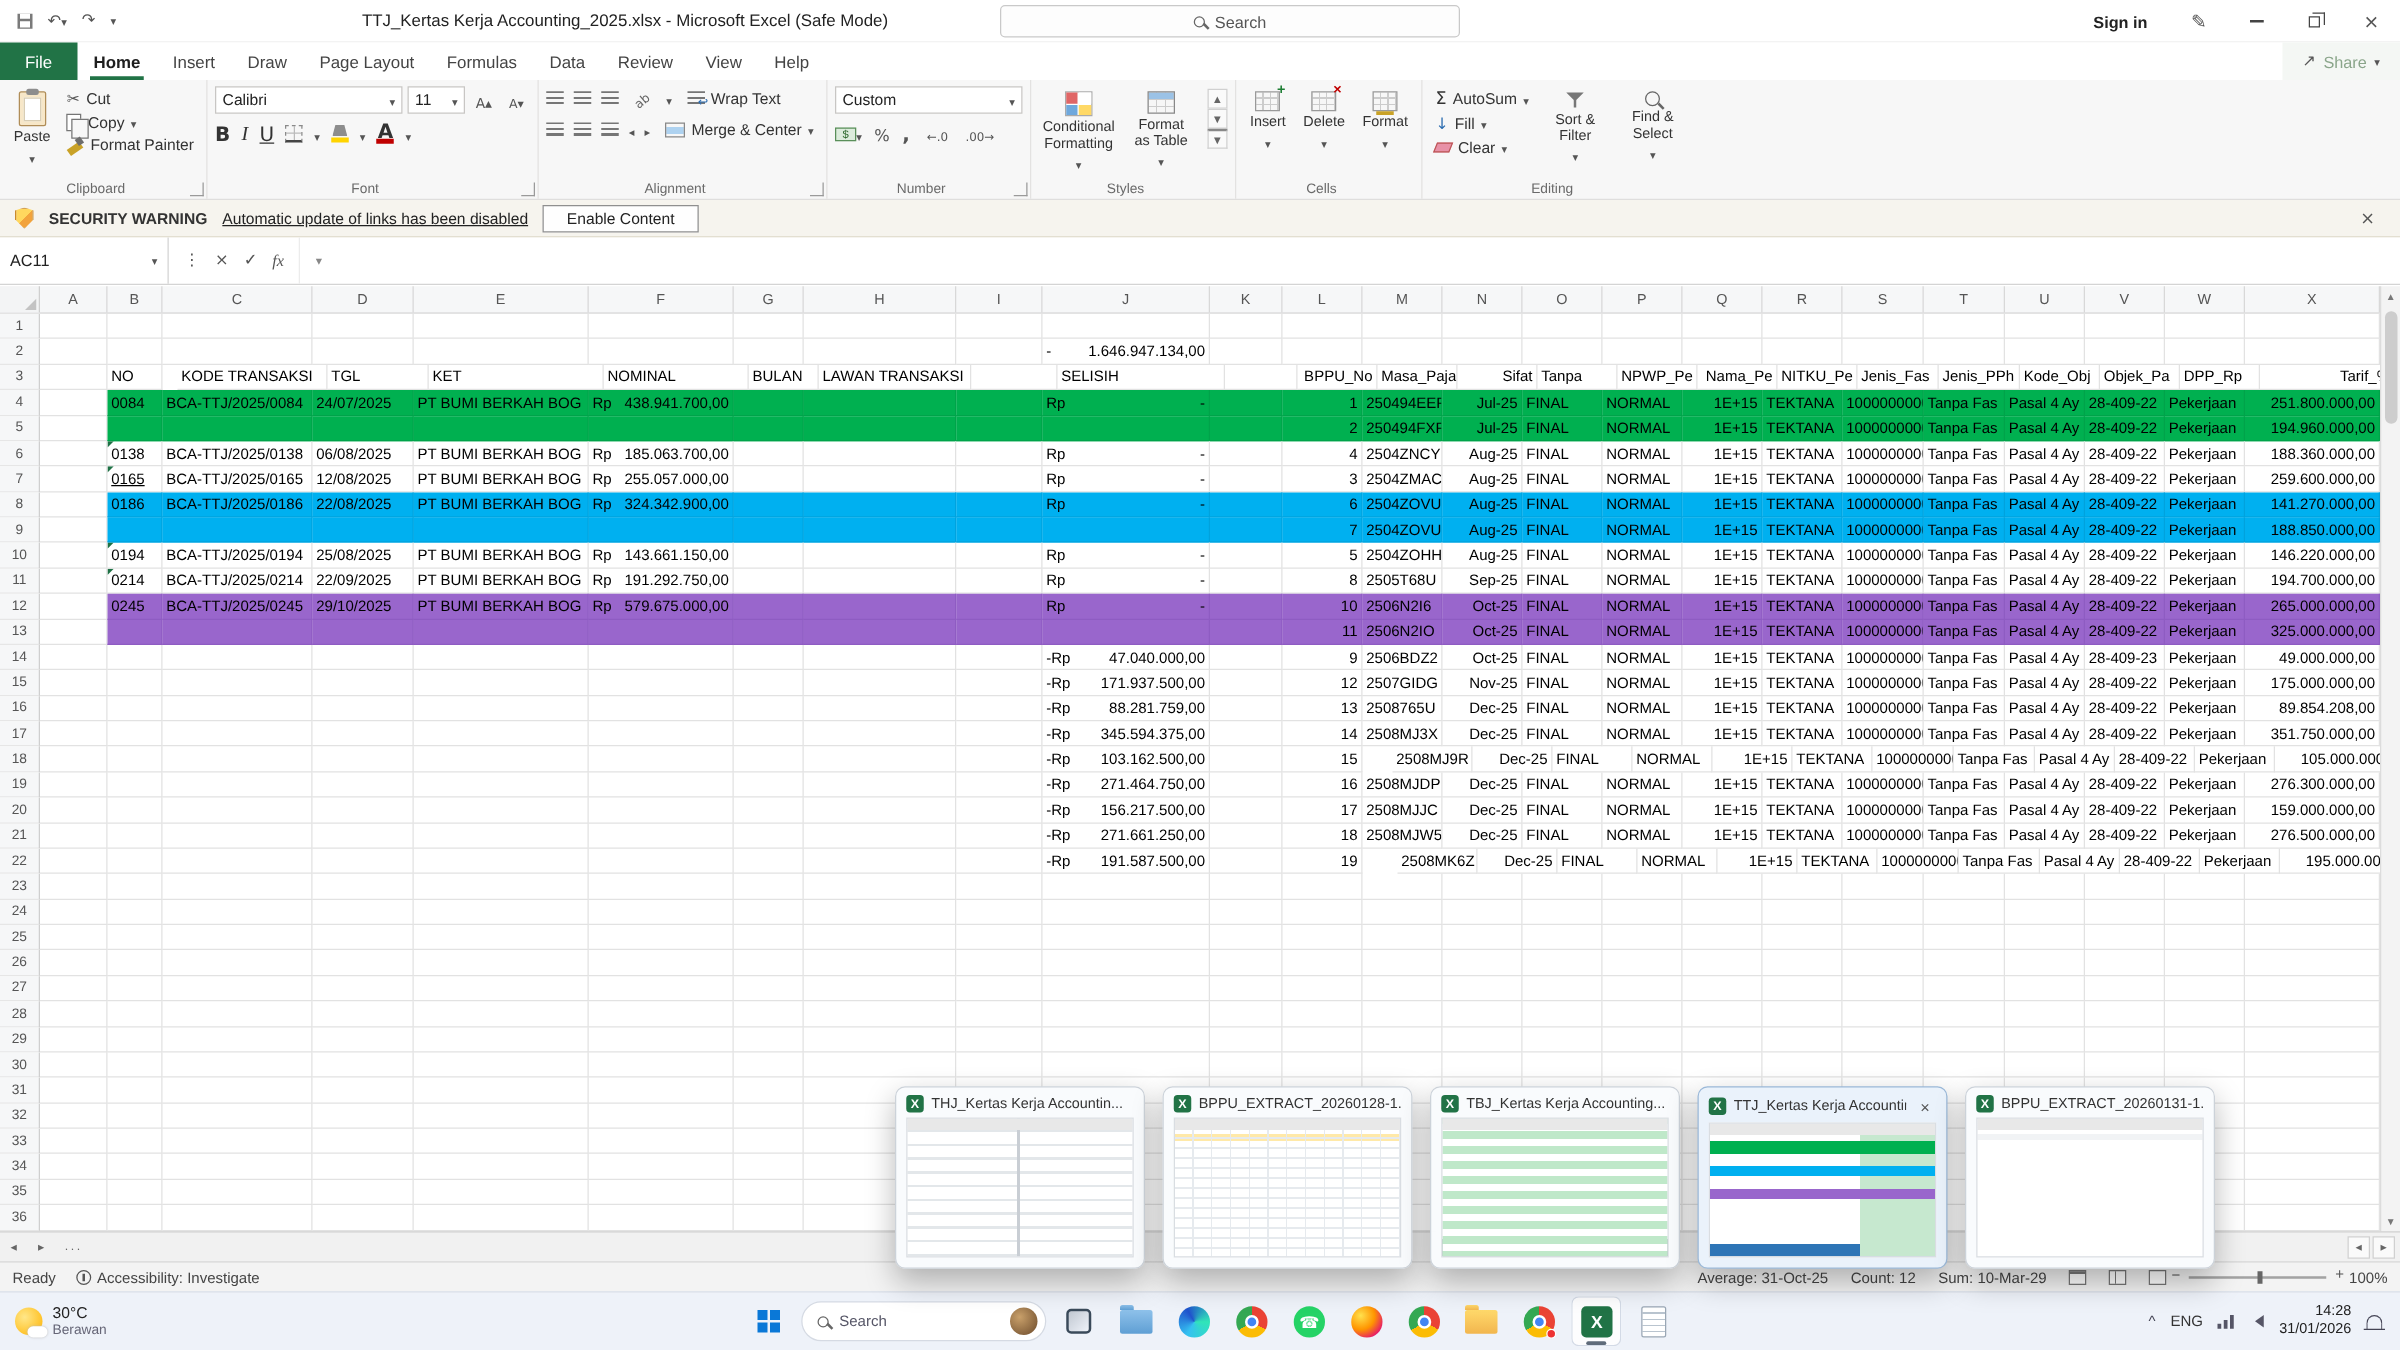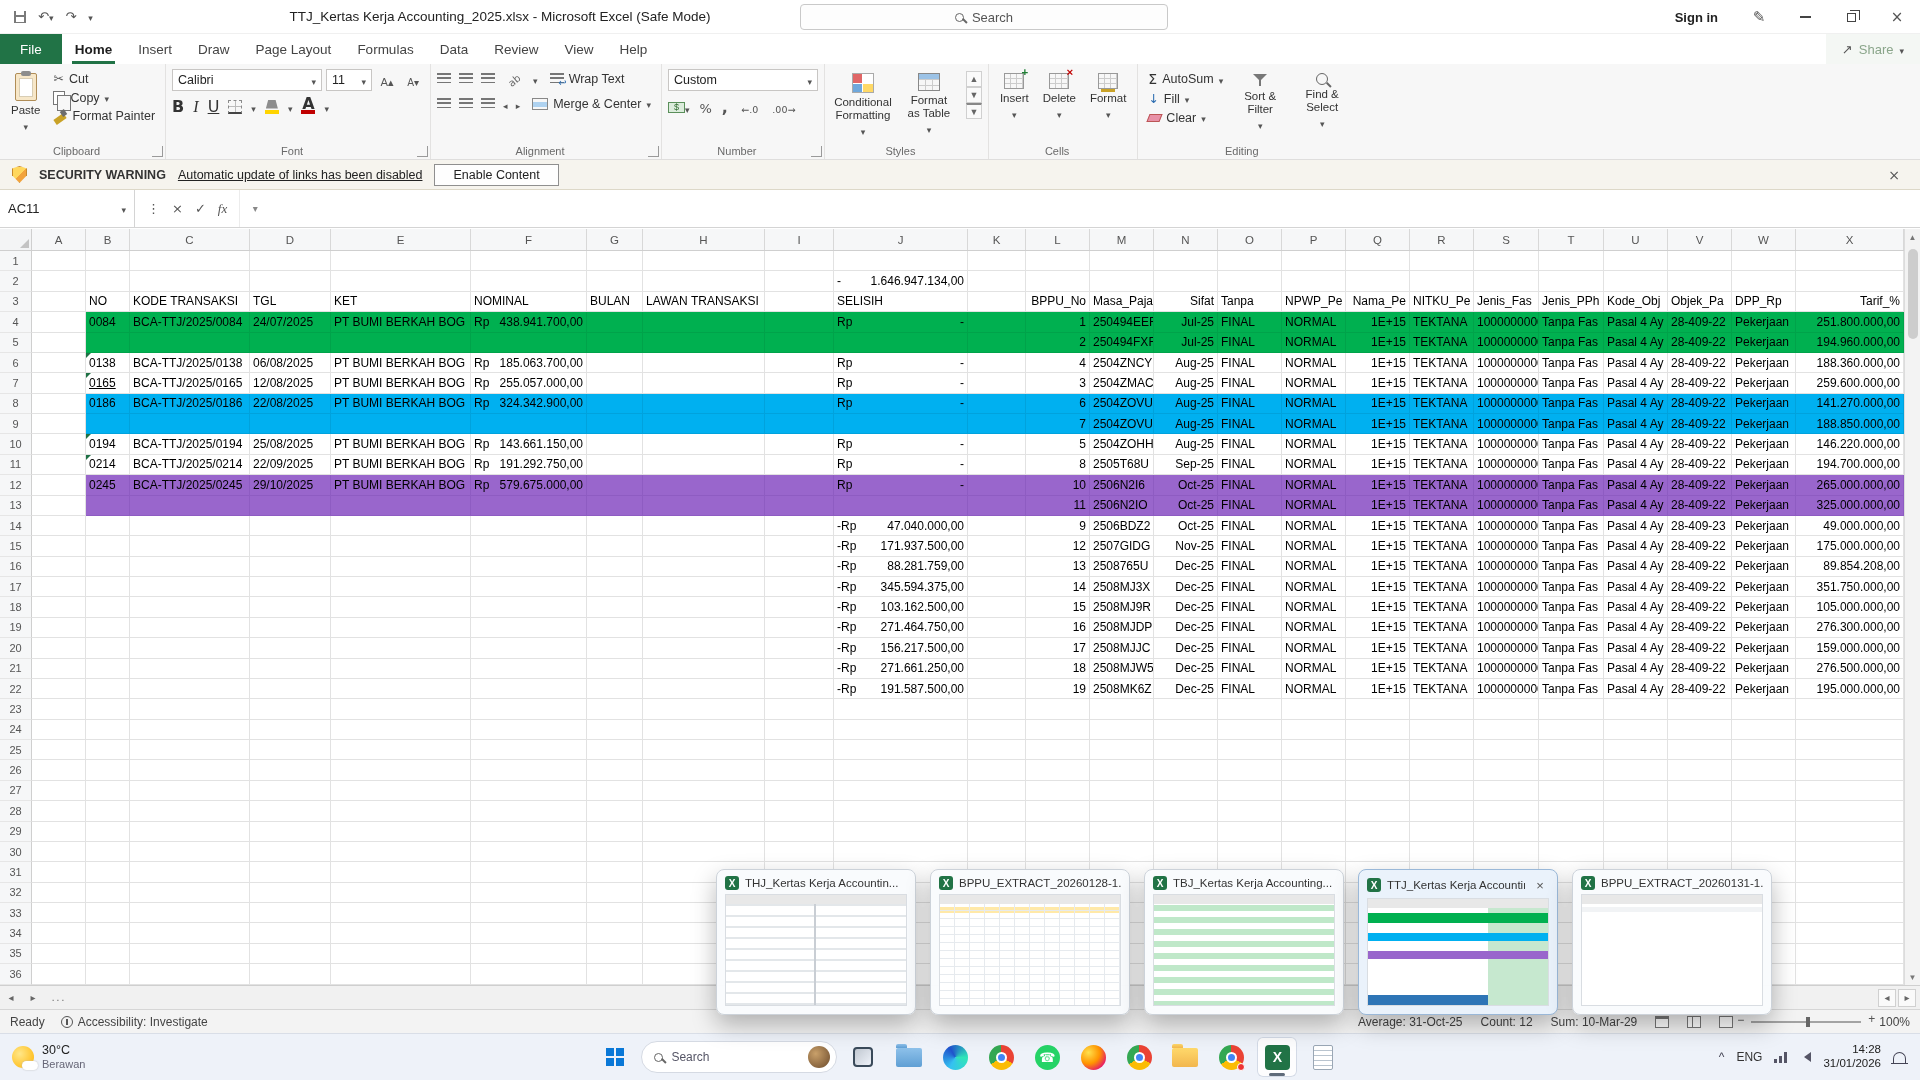--- a/index.html
+++ b/index.html
@@ -566,21 +566,21 @@
         <div class="g-cell" style="width: 65px;"></div>
         <div class="g-cell" style="width: 64px;"></div>
         <div class="g-cell" style="width: 64px;"></div>
         <div class="g-cell" style="width: 64px;"></div>
         <div class="g-cell al-r" style="width: 108px;"></div>
       </div>
       <div class="g-row">
         <div class="g-gut">3</div>
         <div class="g-cell" style="width: 54px;"></div>
         <div class="g-cell" style="width: 44px;">NO</div>
-        <div class="g-cell" style="width: 120px;">KODE TRANSAKSI</div>
+        <div class="g-cell" style="width: 120px; margin-left: 12px;">KODE TRANSAKSI</div>
         <div class="g-cell" style="width: 81px;">TGL</div>
         <div class="g-cell" style="width: 140px;">KET</div>
         <div class="g-cell" style="width: 116px;">NOMINAL</div>
         <div class="g-cell" style="width: 56px;">BULAN</div>
         <div class="g-cell" style="width: 122px;">LAWAN TRANSAKSI</div>
         <div class="g-cell" style="width: 69px;"></div>
         <div class="g-cell" style="width: 134px;">SELISIH</div>
         <div class="g-cell" style="width: 58px;"></div>
         <div class="g-cell al-r" style="width: 64px;">BPPU_No</div>
         <div class="g-cell" style="width: 64px;">Masa_Paja</div>
@@ -1038,21 +1038,21 @@
         <div class="g-cell" style="width: 116px;"></div>
         <div class="g-cell" style="width: 56px;"></div>
         <div class="g-cell" style="width: 122px;"></div>
         <div class="g-cell" style="width: 69px;"></div>
         <div class="g-cell acct" style="width: 134px;">
           <span>-Rp</span>
           <span>103.162.500,00</span>
         </div>
         <div class="g-cell" style="width: 58px;"></div>
         <div class="g-cell al-r" style="width: 64px;">15</div>
-        <div class="g-cell" style="width: 64px;">2508MJ9R</div>
+        <div class="g-cell" style="width: 64px; margin-left: 24px;">2508MJ9R</div>
         <div class="g-cell al-r" style="width: 64px;">Dec-25</div>
         <div class="g-cell" style="width: 64px;">FINAL</div>
         <div class="g-cell" style="width: 64px;">NORMAL</div>
         <div class="g-cell al-r" style="width: 64px;">1E+15</div>
         <div class="g-cell" style="width: 64px;">TEKTANA</div>
         <div class="g-cell" style="width: 65px;">1000000000</div>
         <div class="g-cell" style="width: 65px;">Tanpa Fas</div>
         <div class="g-cell" style="width: 64px;">Pasal 4 Ay</div>
         <div class="g-cell" style="width: 64px;">28-409-22</div>
         <div class="g-cell" style="width: 64px;">Pekerjaan</div>
@@ -1158,21 +1158,21 @@
         <div class="g-cell" style="width: 116px;"></div>
         <div class="g-cell" style="width: 56px;"></div>
         <div class="g-cell" style="width: 122px;"></div>
         <div class="g-cell" style="width: 69px;"></div>
         <div class="g-cell acct" style="width: 134px;">
           <span>-Rp</span>
           <span>191.587.500,00</span>
         </div>
         <div class="g-cell" style="width: 58px;"></div>
         <div class="g-cell al-r" style="width: 64px;">19</div>
-        <div class="g-cell" style="width: 64px;">2508MK6Z</div>
+        <div class="g-cell" style="width: 64px; margin-left: 28px;">2508MK6Z</div>
         <div class="g-cell al-r" style="width: 64px;">Dec-25</div>
         <div class="g-cell" style="width: 64px;">FINAL</div>
         <div class="g-cell" style="width: 64px;">NORMAL</div>
         <div class="g-cell al-r" style="width: 64px;">1E+15</div>
         <div class="g-cell" style="width: 64px;">TEKTANA</div>
         <div class="g-cell" style="width: 65px;">1000000000</div>
         <div class="g-cell" style="width: 65px;">Tanpa Fas</div>
         <div class="g-cell" style="width: 64px;">Pasal 4 Ay</div>
         <div class="g-cell" style="width: 64px;">28-409-22</div>
         <div class="g-cell" style="width: 64px;">Pekerjaan</div>

